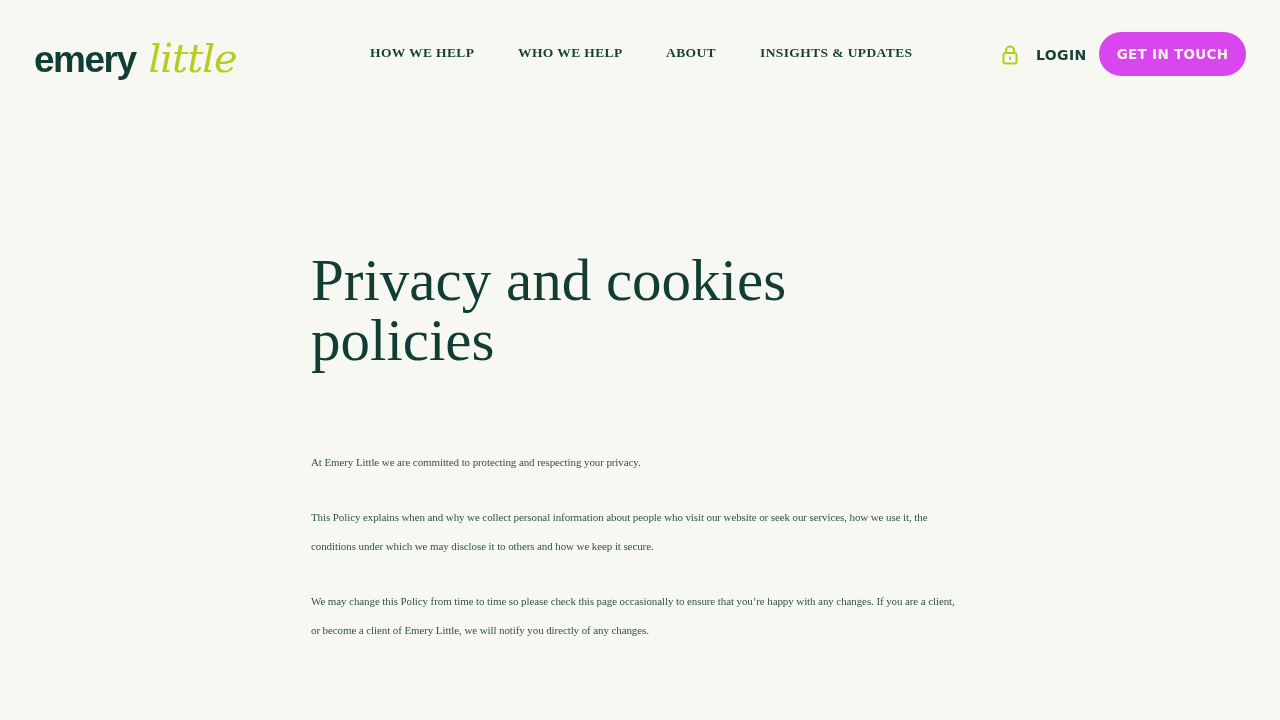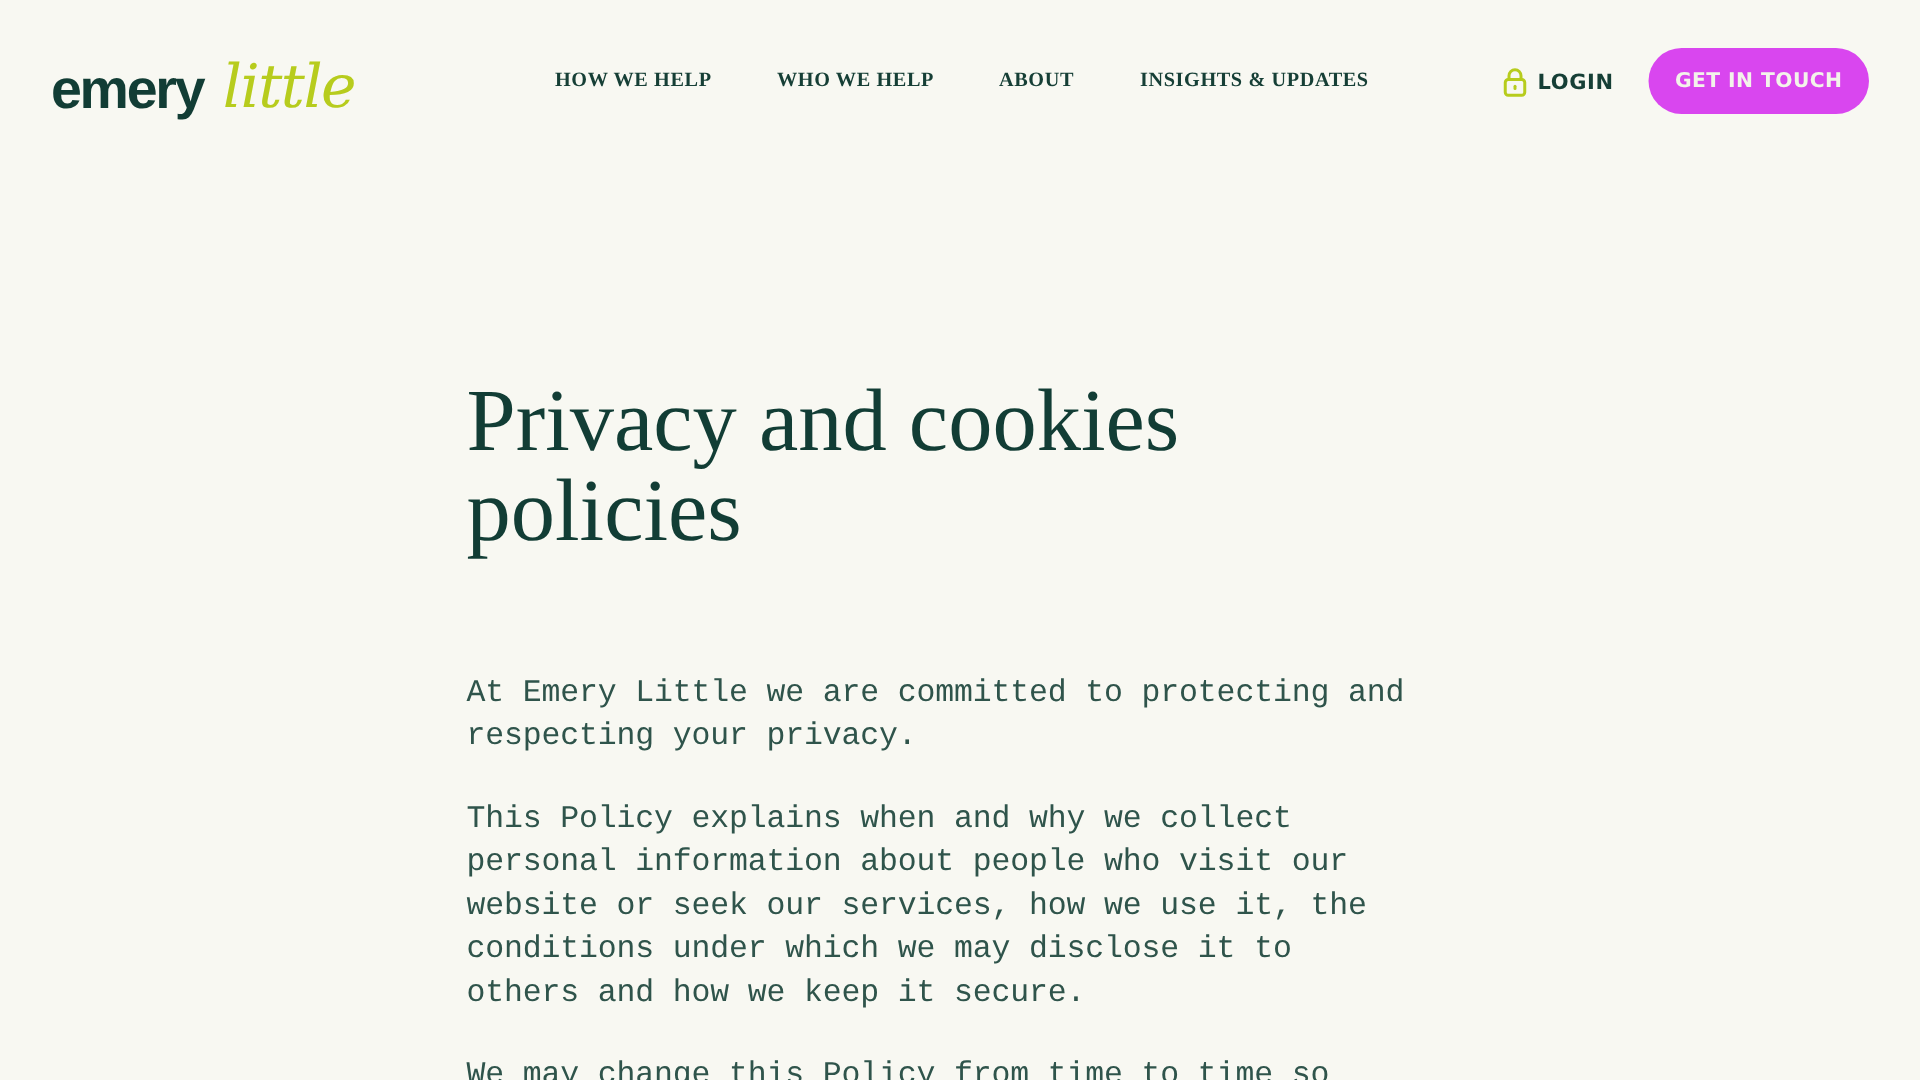--- a/index.html
+++ b/index.html
@@ -71,21 +71,21 @@
     .nav-item.n0 { position: absolute; left: 0; }
     .nav-item.n1 { position: absolute; left: 148px; }
     .nav-item.n2 { position: absolute; left: 296px; }
     .nav-item.n3 { position: absolute; left: 390px; }
     .login {
       position: absolute;
       left: 1002px;
       top: 45px;
       display: flex;
       align-items: center;
-      gap: 7px;
+      gap: 18px;
       text-decoration: none;
       color: #163f36;
     }
     .login-icon { width: 16px; height: 20px; display: block; }
     .login-label {
       font-family: "DejaVu Sans", sans-serif;
       font-size: 14px;
       font-weight: bold;
       letter-spacing: 0.4px;
       line-height: 20px;
@@ -122,22 +122,22 @@
       font-size: 59px;
       line-height: 60px;
       color: #123d35;
       letter-spacing: 0px;
       width: 560px;
     }
     .body-text {
       margin-top: 78px;
     }
     .para {
-      font-family: Liberation Mono, monospace;
-      font-size: 21px;
+      font-family: Liberation Serif, serif;
+      font-size: 11px;
       line-height: 29px;
       color: #2f544b;
       margin-bottom: 26px;
       letter-spacing: -0.1px;
     }
     .para.p1 { width: 640px; }
     .para.p2 { width: 620px; }
     .para.p3 { width: 650px; }
   </style>
 </head>

